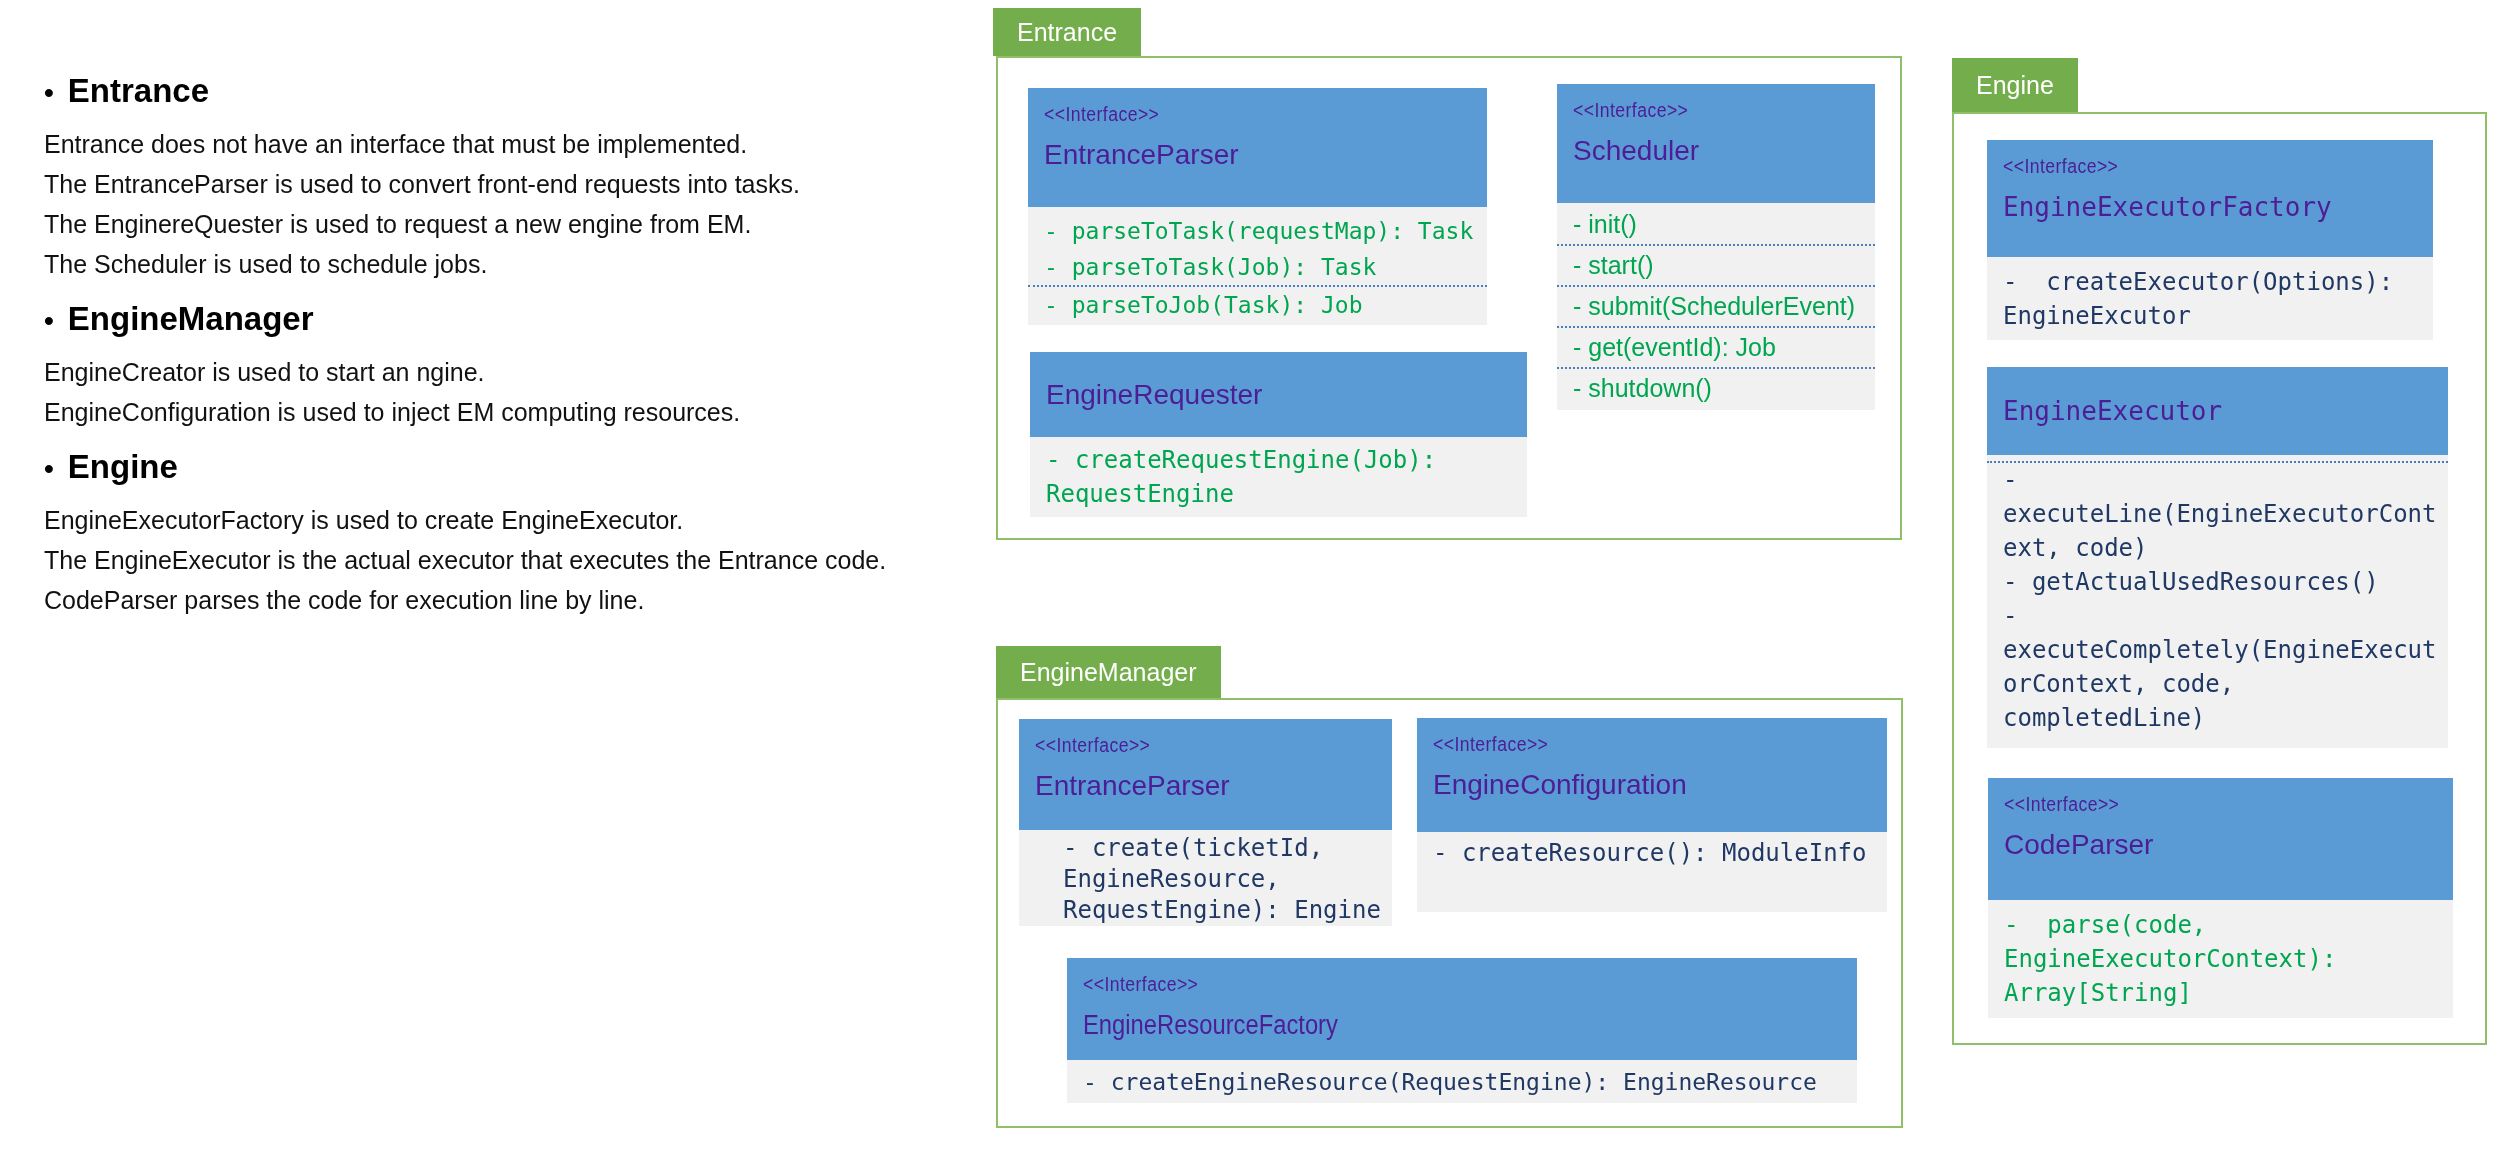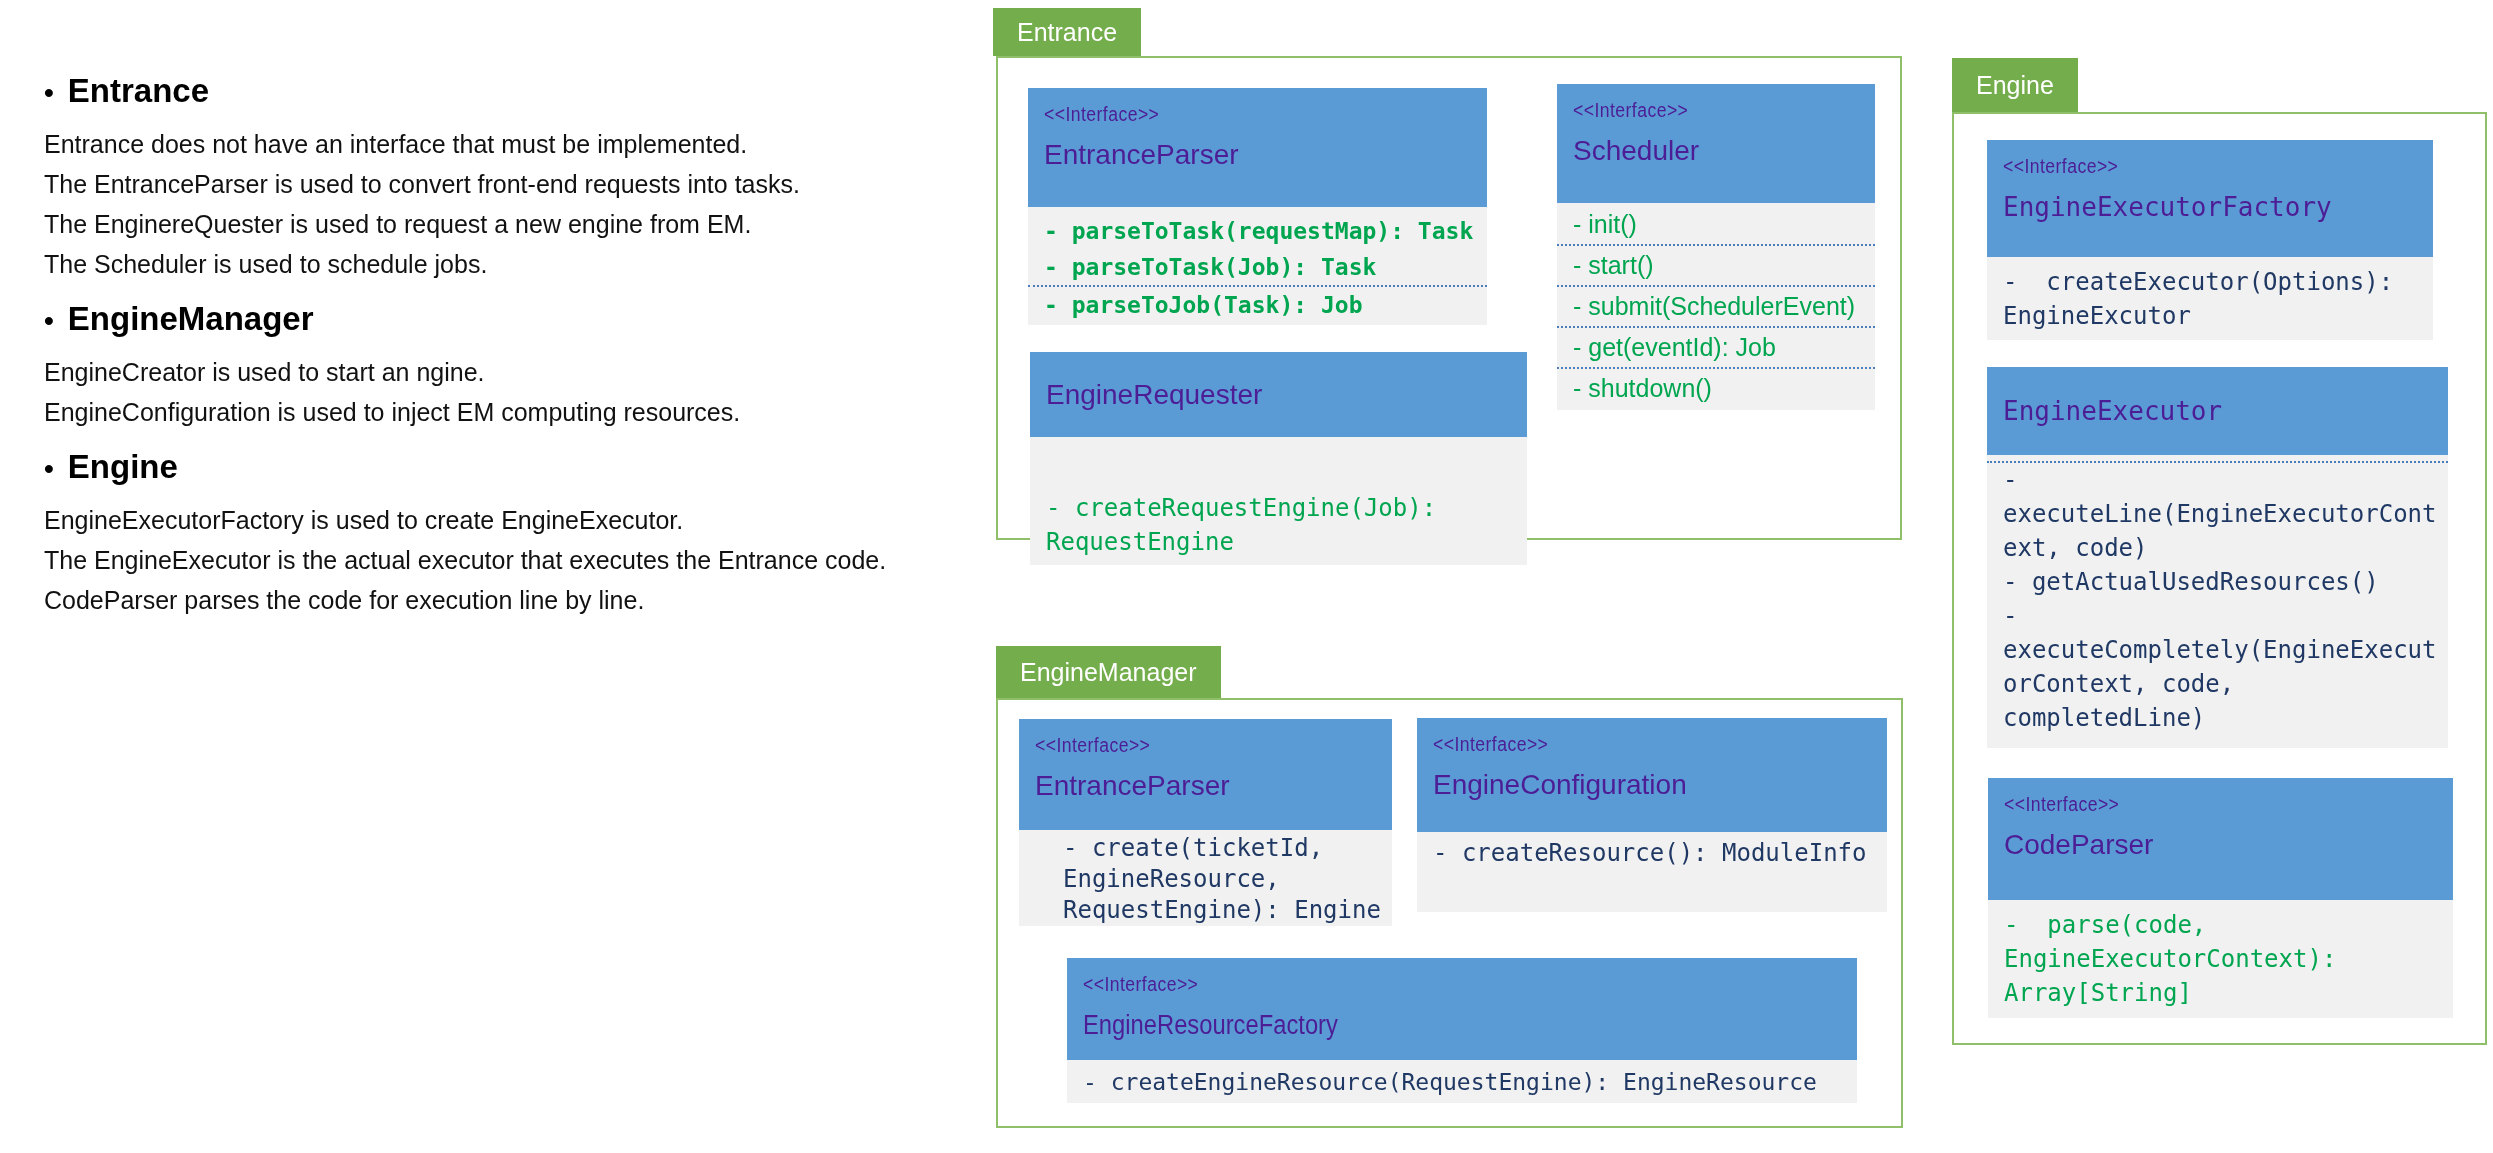--- a/index.html
+++ b/index.html
@@ -44,21 +44,21 @@
     white-space:pre-wrap; overflow-wrap:break-word; word-wrap:break-word;
   }
   .sans-item { font-family:"Liberation Sans", sans-serif; }
   .green { color:#00A550; }
   .navy  { color:#1F3864; }
   .sep   { border-top:2px dotted #4A7EBB; }
   .nowrap{ white-space:nowrap; }
 
   .fs22 { font-size:22px; } .fs23 { font-size:23px; } .fs25 { font-size:25px; }
   .lh30 { line-height:30px; } .lh31 { line-height:31px; } .lh34 { line-height:34px; }
-  .lh36 { line-height:36px;font-weight:bold; } .lh38 { line-height:38px; } .lh39 { line-height:39px; }
+  .lh36 { line-height:36px; } .lh38 { line-height:38px; } .lh39 { line-height:39px; }
 </style>
 </head>
 <body>
 
 <div>
 
   <div class="notes">
     <div class="note-h">
       <span class="bullet">•</span><span>Entrance</span>
     </div>
@@ -109,21 +109,21 @@
       <div class="item sans-item green fs25 lh39 sep">- submit(SchedulerEvent)</div>
       <div class="item sans-item green fs25 lh39 sep">- get(eventId): Job</div>
       <div class="item sans-item green fs25 lh39 sep">- shutdown()</div>
     </div>
   </div>
 
   <div class="box" style="left:1030px; top:352px; width:497px;">
     <div class="head solo" style="height:85px;">
       <div class="btitle">EngineRequester</div>
     </div>
-    <div class="bbody" style="height:80px;margin-top:48px;">
+    <div class="bbody" style="height:80px;">
       <div class="item green lh34">- createRequestEngine(Job): RequestEngine</div>
     </div>
   </div>
 
   <div class="tag" style="left:996px; top:646px; height:52px;">
     <span>EngineManager</span>
   </div>
   <div class="group" style="left:996px; top:698px; width:907px; height:430px;"></div>
 
   <div class="box" style="left:1019px; top:719px; width:373px;">

